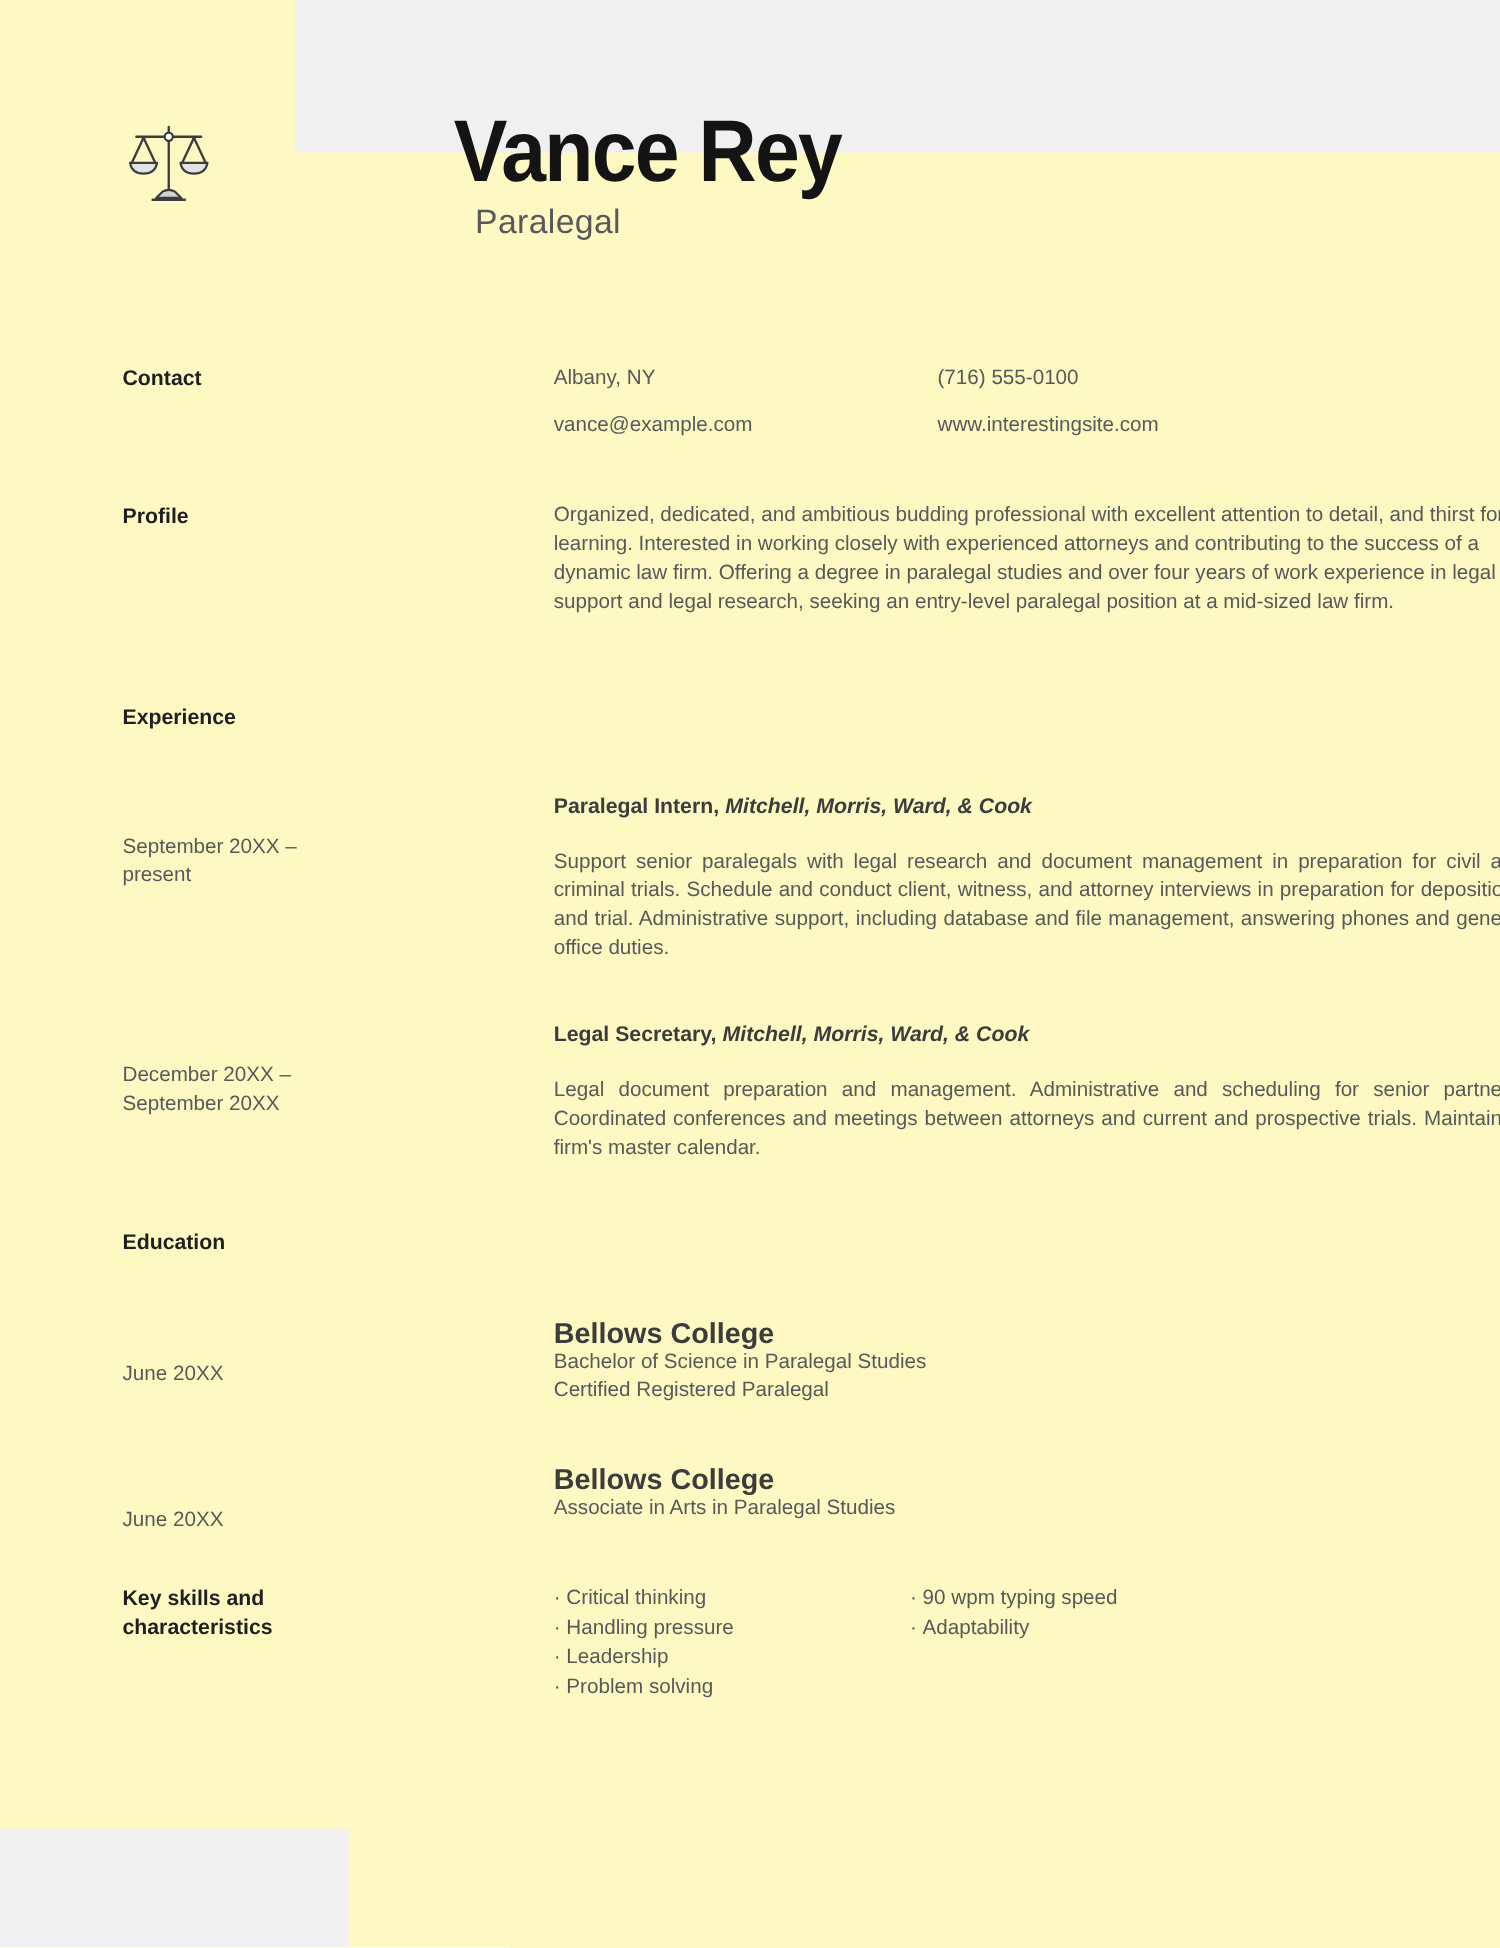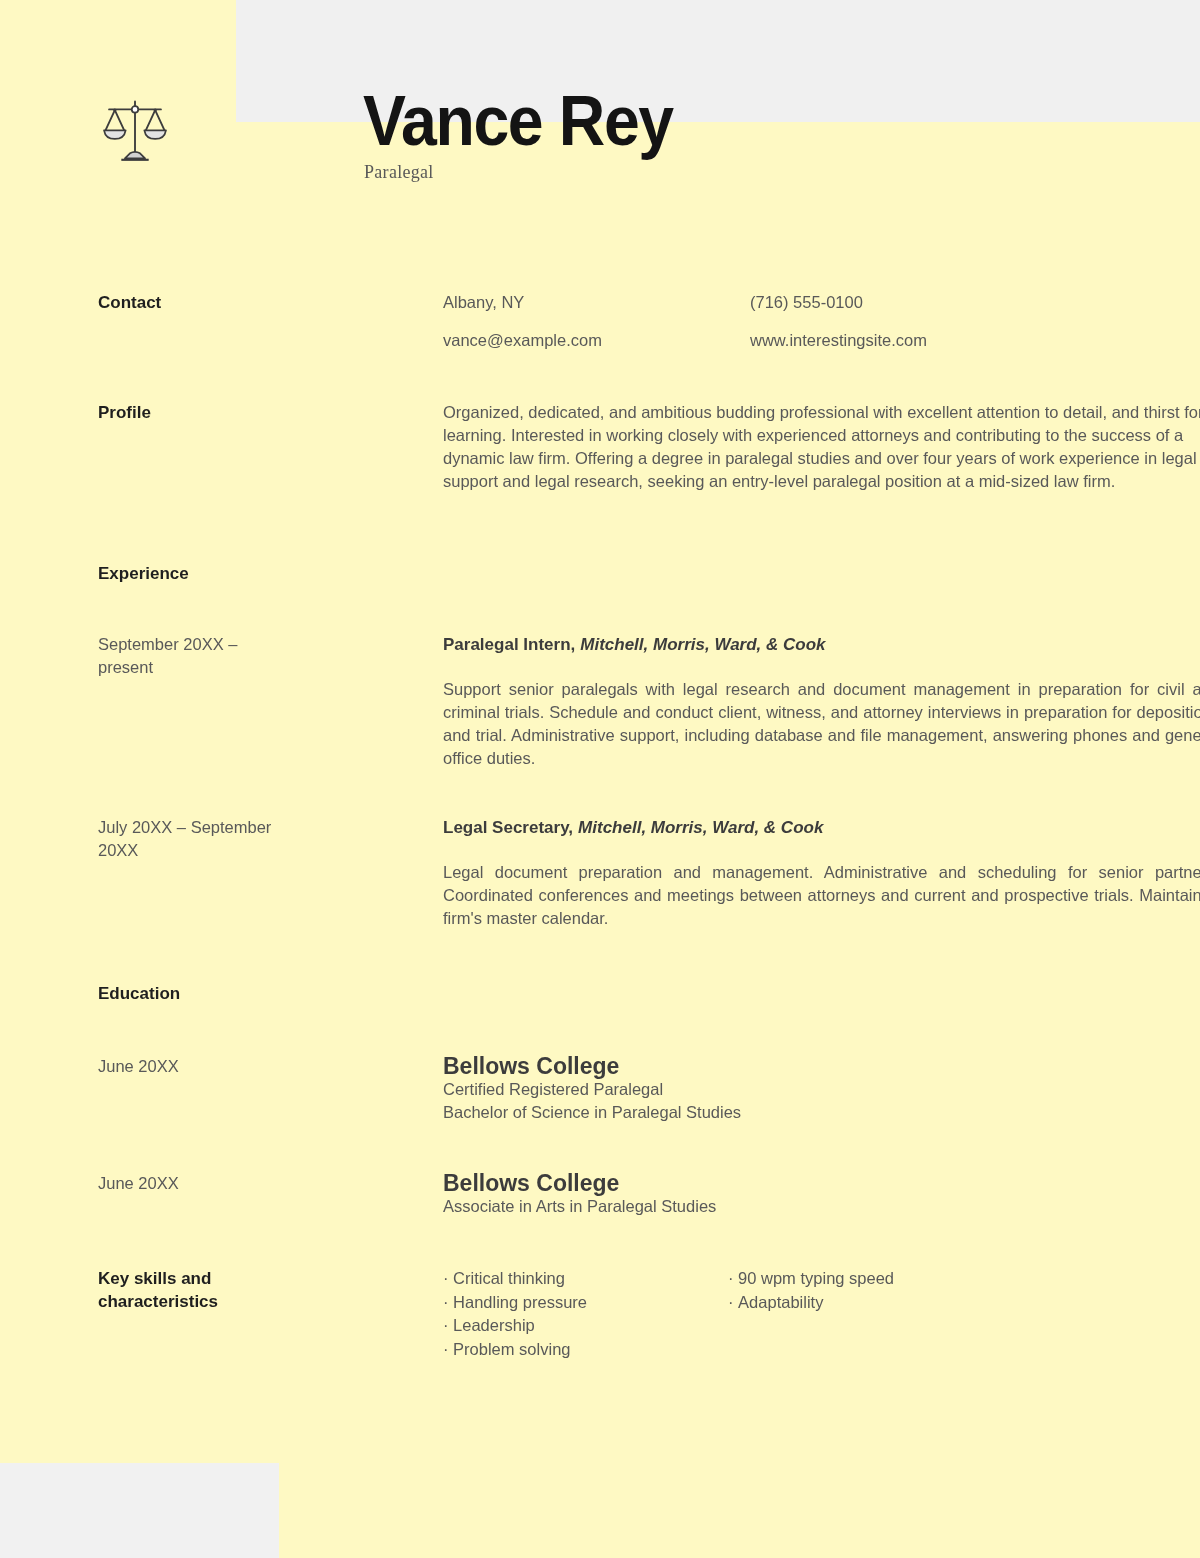--- a/index.html
+++ b/index.html
@@ -41,25 +41,24 @@
     font-weight: 700;
     line-height: 1;
     letter-spacing: -1.5px;
     color: #141414;
     transform: scaleX(0.92);
     transform-origin: left top;
     white-space: nowrap;
   }
   .header-title {
     position: absolute;
-    left: 364px; top: 162px;
-    font-size: 18px;
+    left: 380px; top: 162px;
+    font-size: 27px;
     letter-spacing: 0.3px;
     color: #595959;
-    font-family: Liberation Serif, serif;
   }
 
   .section {
     position: absolute;
     left: 98px;
     width: 1044px;
     display: grid;
     grid-template-columns: 190px 77px 1fr;
     font-size: 16.5px;
     line-height: 23px;
@@ -69,20 +68,21 @@
     grid-column: 1;
     font-size: 17px;
     font-weight: 700;
     color: #1f1f1f;
     line-height: 23px;
   }
   .section .content { grid-column: 3; }
   .section .dates {
     grid-column: 1;
     color: #595959;
+    margin-top: 33px;
   }
 
   #contact   { top: 291px; }
   #profile   { top: 401px; }
   #exp-head  { top: 562px; }
   #job1      { top: 633px; }
   #job2      { top: 816px; }
   #edu-head  { top: 982px; }
   #edu1      { top: 1055px; }
   #edu2      { top: 1172px; }
@@ -170,37 +170,37 @@
 
   <div class="section" id="job1">
     <div class="dates">September 20XX – present</div>
     <div class="content">
       <div class="job-title"><span class="job-role">Paralegal Intern,</span><span class="job-company">Mitchell, Morris, Ward, &amp; Cook</span></div>
       <div class="job-desc">Support senior paralegals with legal research and document management in preparation for civil and criminal trials. Schedule and conduct client, witness, and attorney interviews in preparation for depositions and trial. Administrative support, including database and file management, answering phones and general office duties.</div>
     </div>
   </div>
 
   <div class="section" id="job2">
-    <div class="dates">July 20XX – September 20XX</div>
+    <div class="dates">December 20XX – September 20XX</div>
     <div class="content">
       <div class="job-title"><span class="job-role">Legal Secretary,</span><span class="job-company">Mitchell, Morris, Ward, &amp; Cook</span></div>
       <div class="job-desc">Legal document preparation and management. Administrative and scheduling for senior partners. Coordinated conferences and meetings between attorneys and current and prospective trials. Maintained firm's master calendar.</div>
     </div>
   </div>
 
   <div class="section" id="edu-head">
     <div class="label">Education</div>
   </div>
 
   <div class="section" id="edu1">
     <div class="dates">June 20XX</div>
     <div class="content">
       <div class="edu-school">Bellows College</div>
+      <div>Bachelor of Science in Paralegal Studies</div>
       <div>Certified Registered Paralegal</div>
-      <div>Bachelor of Science in Paralegal Studies</div>
     </div>
   </div>
 
   <div class="section" id="edu2">
     <div class="dates">June 20XX</div>
     <div class="content">
       <div class="edu-school">Bellows College</div>
       <div>Associate in Arts in Paralegal Studies</div>
     </div>
   </div>

